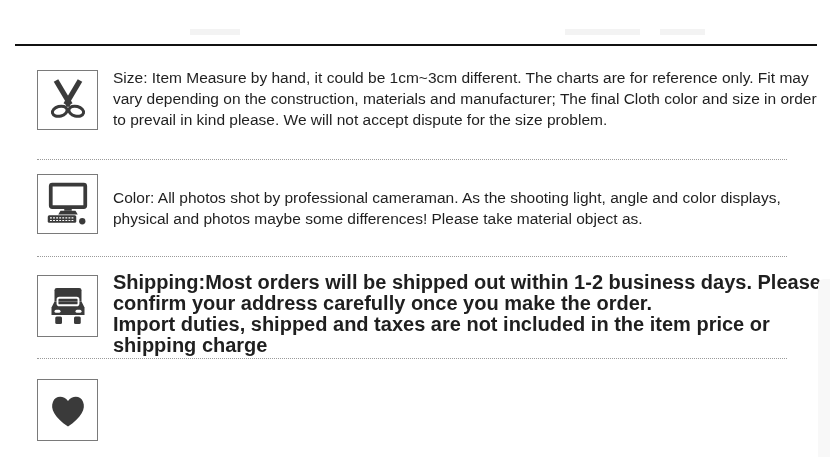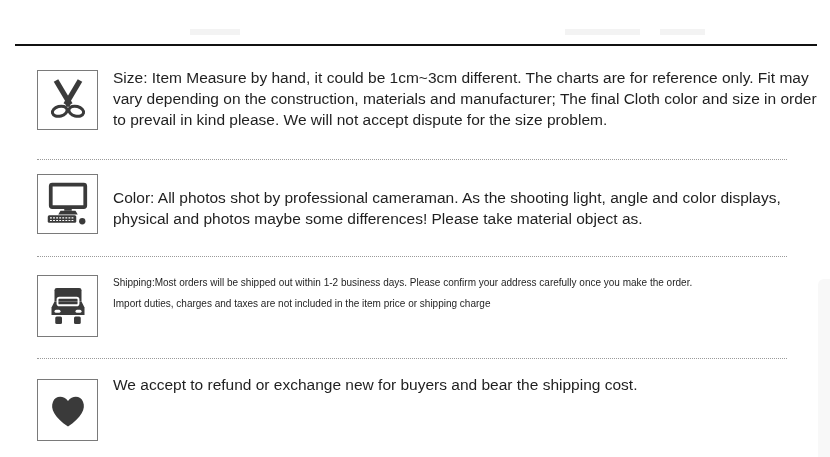--- a/index.html
+++ b/index.html
@@ -16,21 +16,21 @@
   .icon-box{
     position:absolute; left:37px; width:61px; height:60px; box-sizing:border-box;
     border:1px solid var(--box-border); background:#fff;
     display:flex; align-items:center; justify-content:center; color:var(--icon);
   }
   .icon-box svg{width:48px; height:48px; display:block;}
   .note-text{
     position:absolute; left:113px; width:712px;
     font-size:15.5px; line-height:21px; letter-spacing:0px;
   }
-  .note-text.bold{font-weight:normal; font-size:10px;}
+  .note-text.bold{font-weight:bold; font-size:20px;}
   .sep{position:absolute; left:37px; width:750px; height:0; border-top:1px dotted var(--sep);}
   .right-strip{
     position:absolute; left:818px; top:250px; width:12px; height:196px;
     background:#f8f8f8; border-radius:6px 0 0 6px;
   }
 </style>
 </head>
 <body>
 
 <div class="stage">
@@ -87,31 +87,30 @@
         <rect x="18" y="21" width="28" height="10" rx="2.5" fill="none" stroke="#fff" stroke-width="2.5"></rect>
         <rect x="14" y="37" width="8" height="4" rx="2" fill="#fff"></rect>
         <rect x="42" y="37" width="8" height="4" rx="2" fill="#fff"></rect>
         <rect x="15" y="46" width="9" height="10" rx="2" fill="currentColor"></rect>
         <rect x="40" y="46" width="9" height="10" rx="2" fill="currentColor"></rect>
       </svg>
     </span>
   </div>
   <div class="note-text bold" style="top:243px;">
     <div>Shipping:Most orders will be shipped out within 1-2 business days. Please confirm your address carefully once you make the order.</div>
-    <div>Import duties, charges and taxes are not included in the item price or shipping charge</div>
+    <div>Import duties, shipped and taxes are not included in the item price or shipping charge</div>
   </div>
 
   <div class="sep" style="top:329px;"></div>
 
   <div class="icon-box" style="top:350px; height:62px;">
     <span>
       <svg viewBox="0 0 64 64" aria-hidden="true">
         <path d="M32 54 C14 42 8 30 12 21 C15 13 26 12 32 20 C38 12 49 13 52 21 C56 30 50 42 32 54 Z" fill="currentColor"></path>
       </svg>
     </span>
   </div>
   <div class="note-text" style="top:345px;">
-    <div>We accept to refund or exchange new for buyers and bear the shipping cost.</div>
   </div>
 
   <div class="right-strip"></div>
 
 </div>
 
 </body></html>

